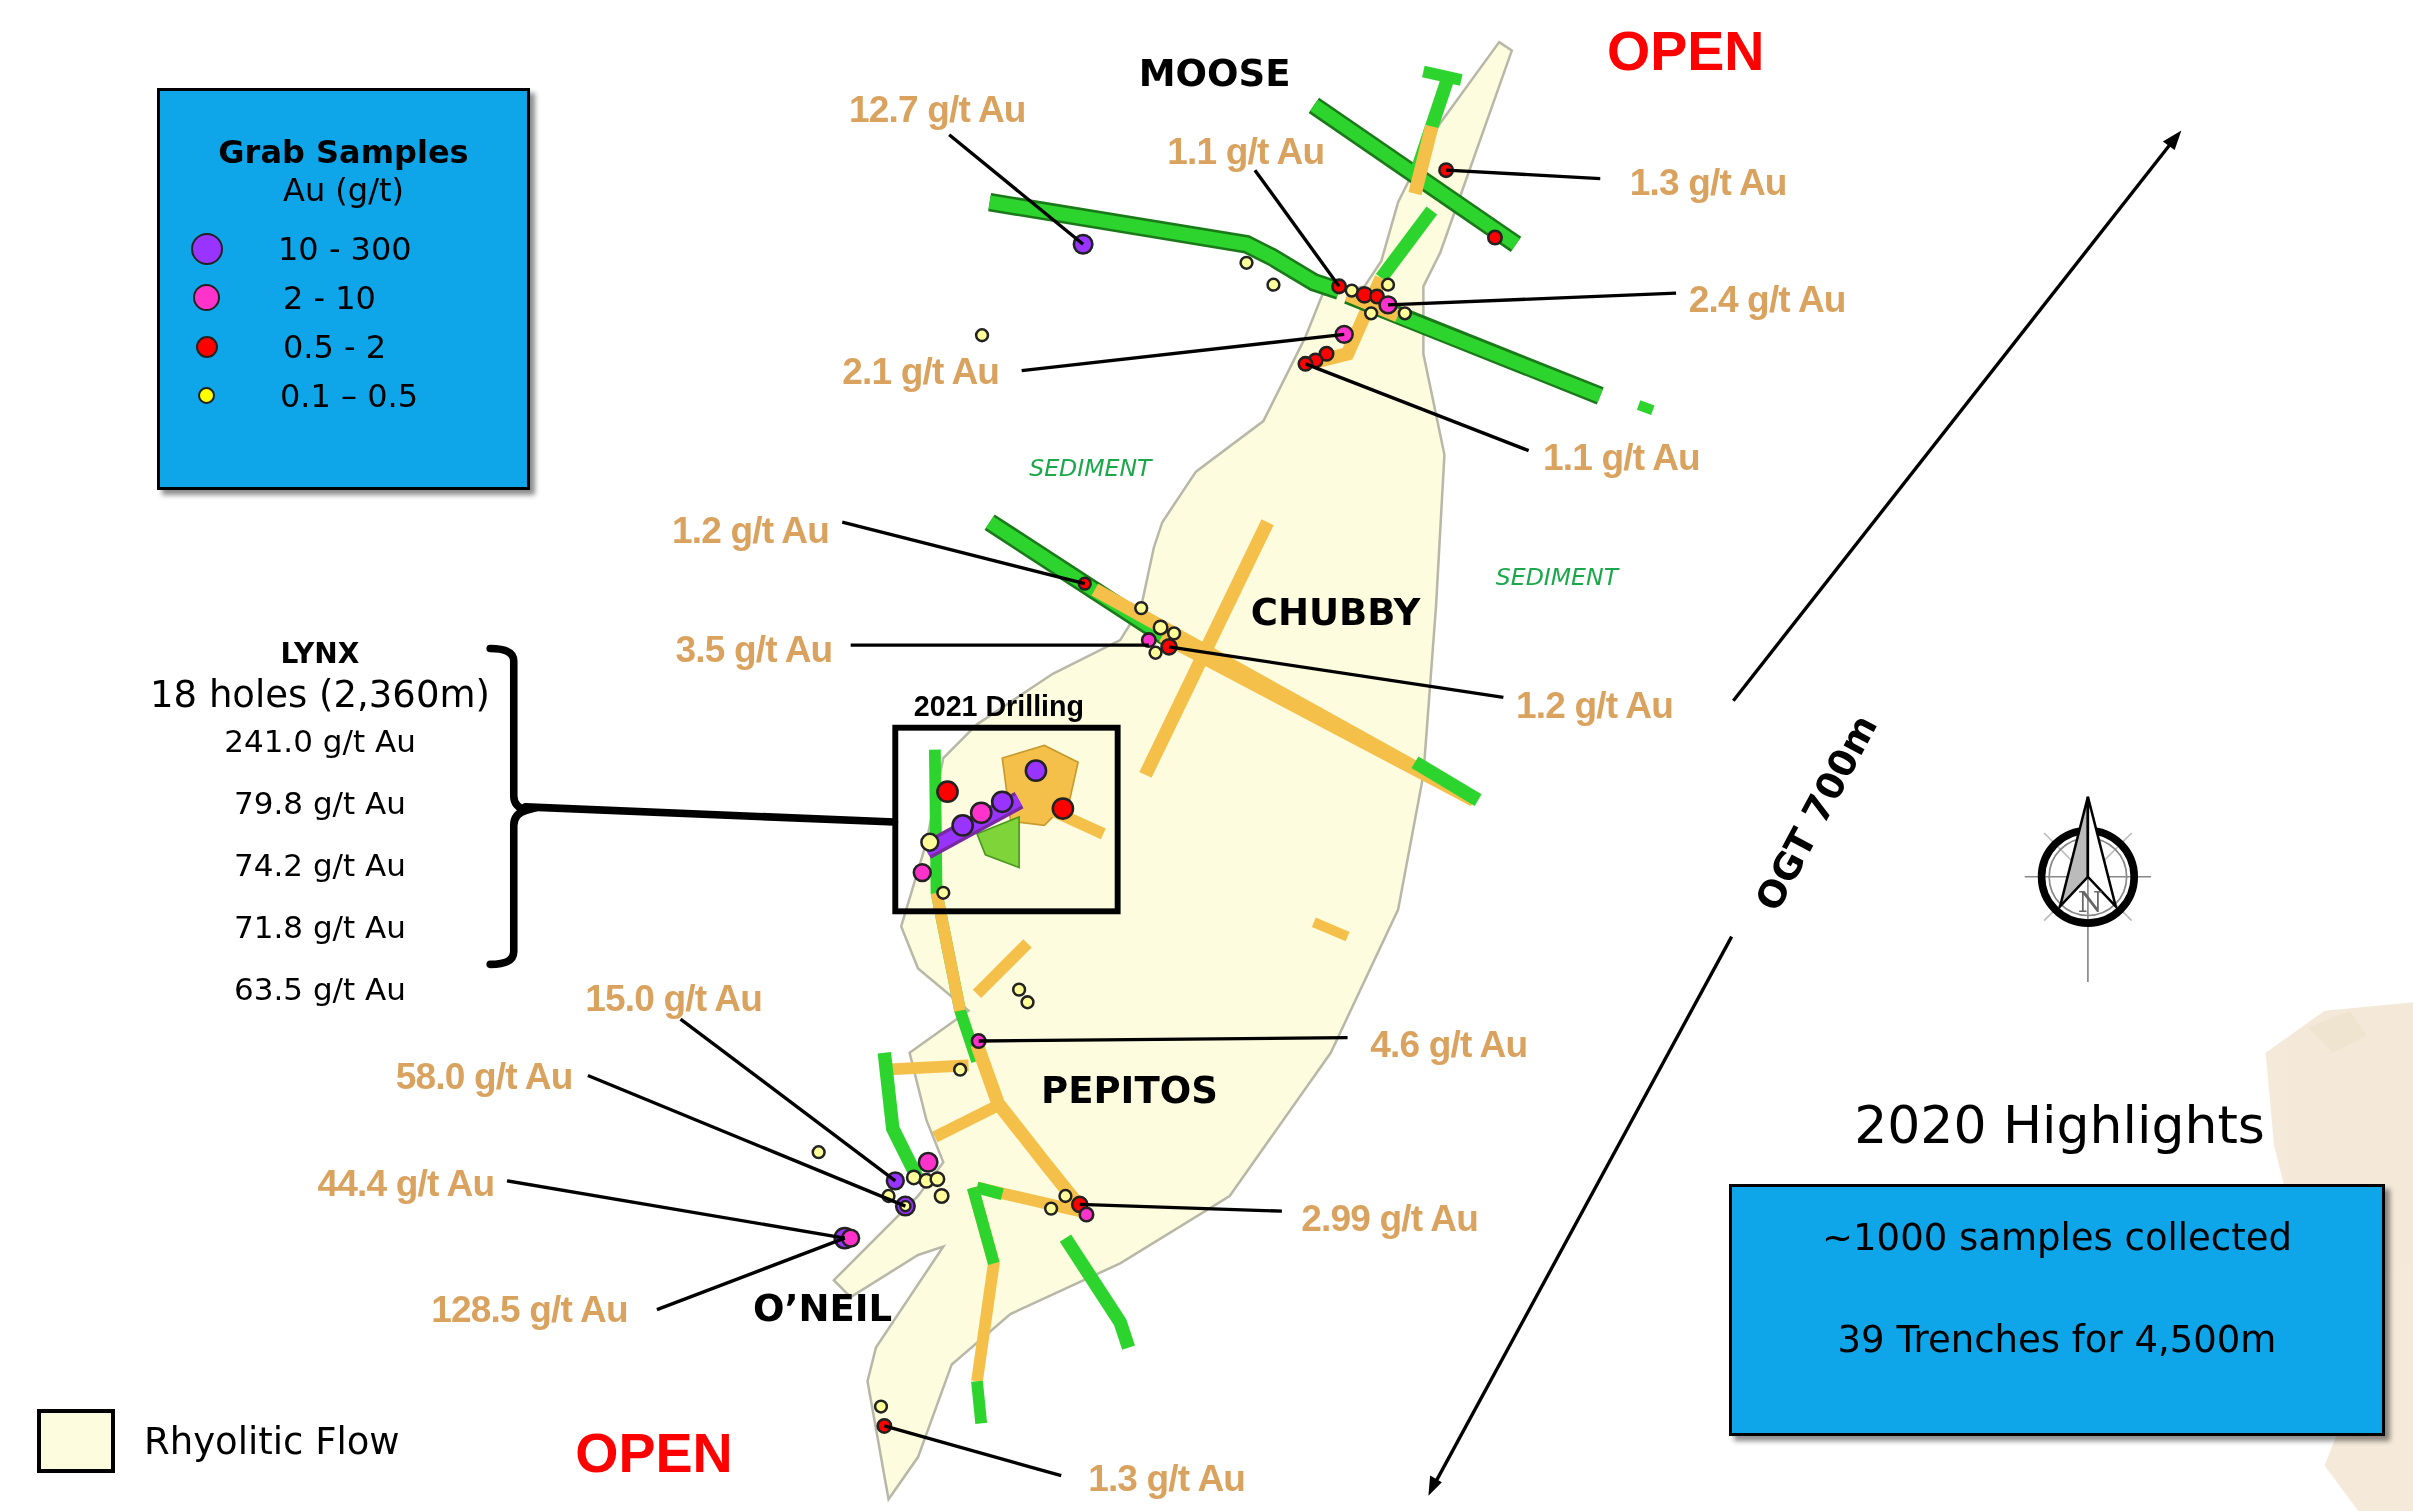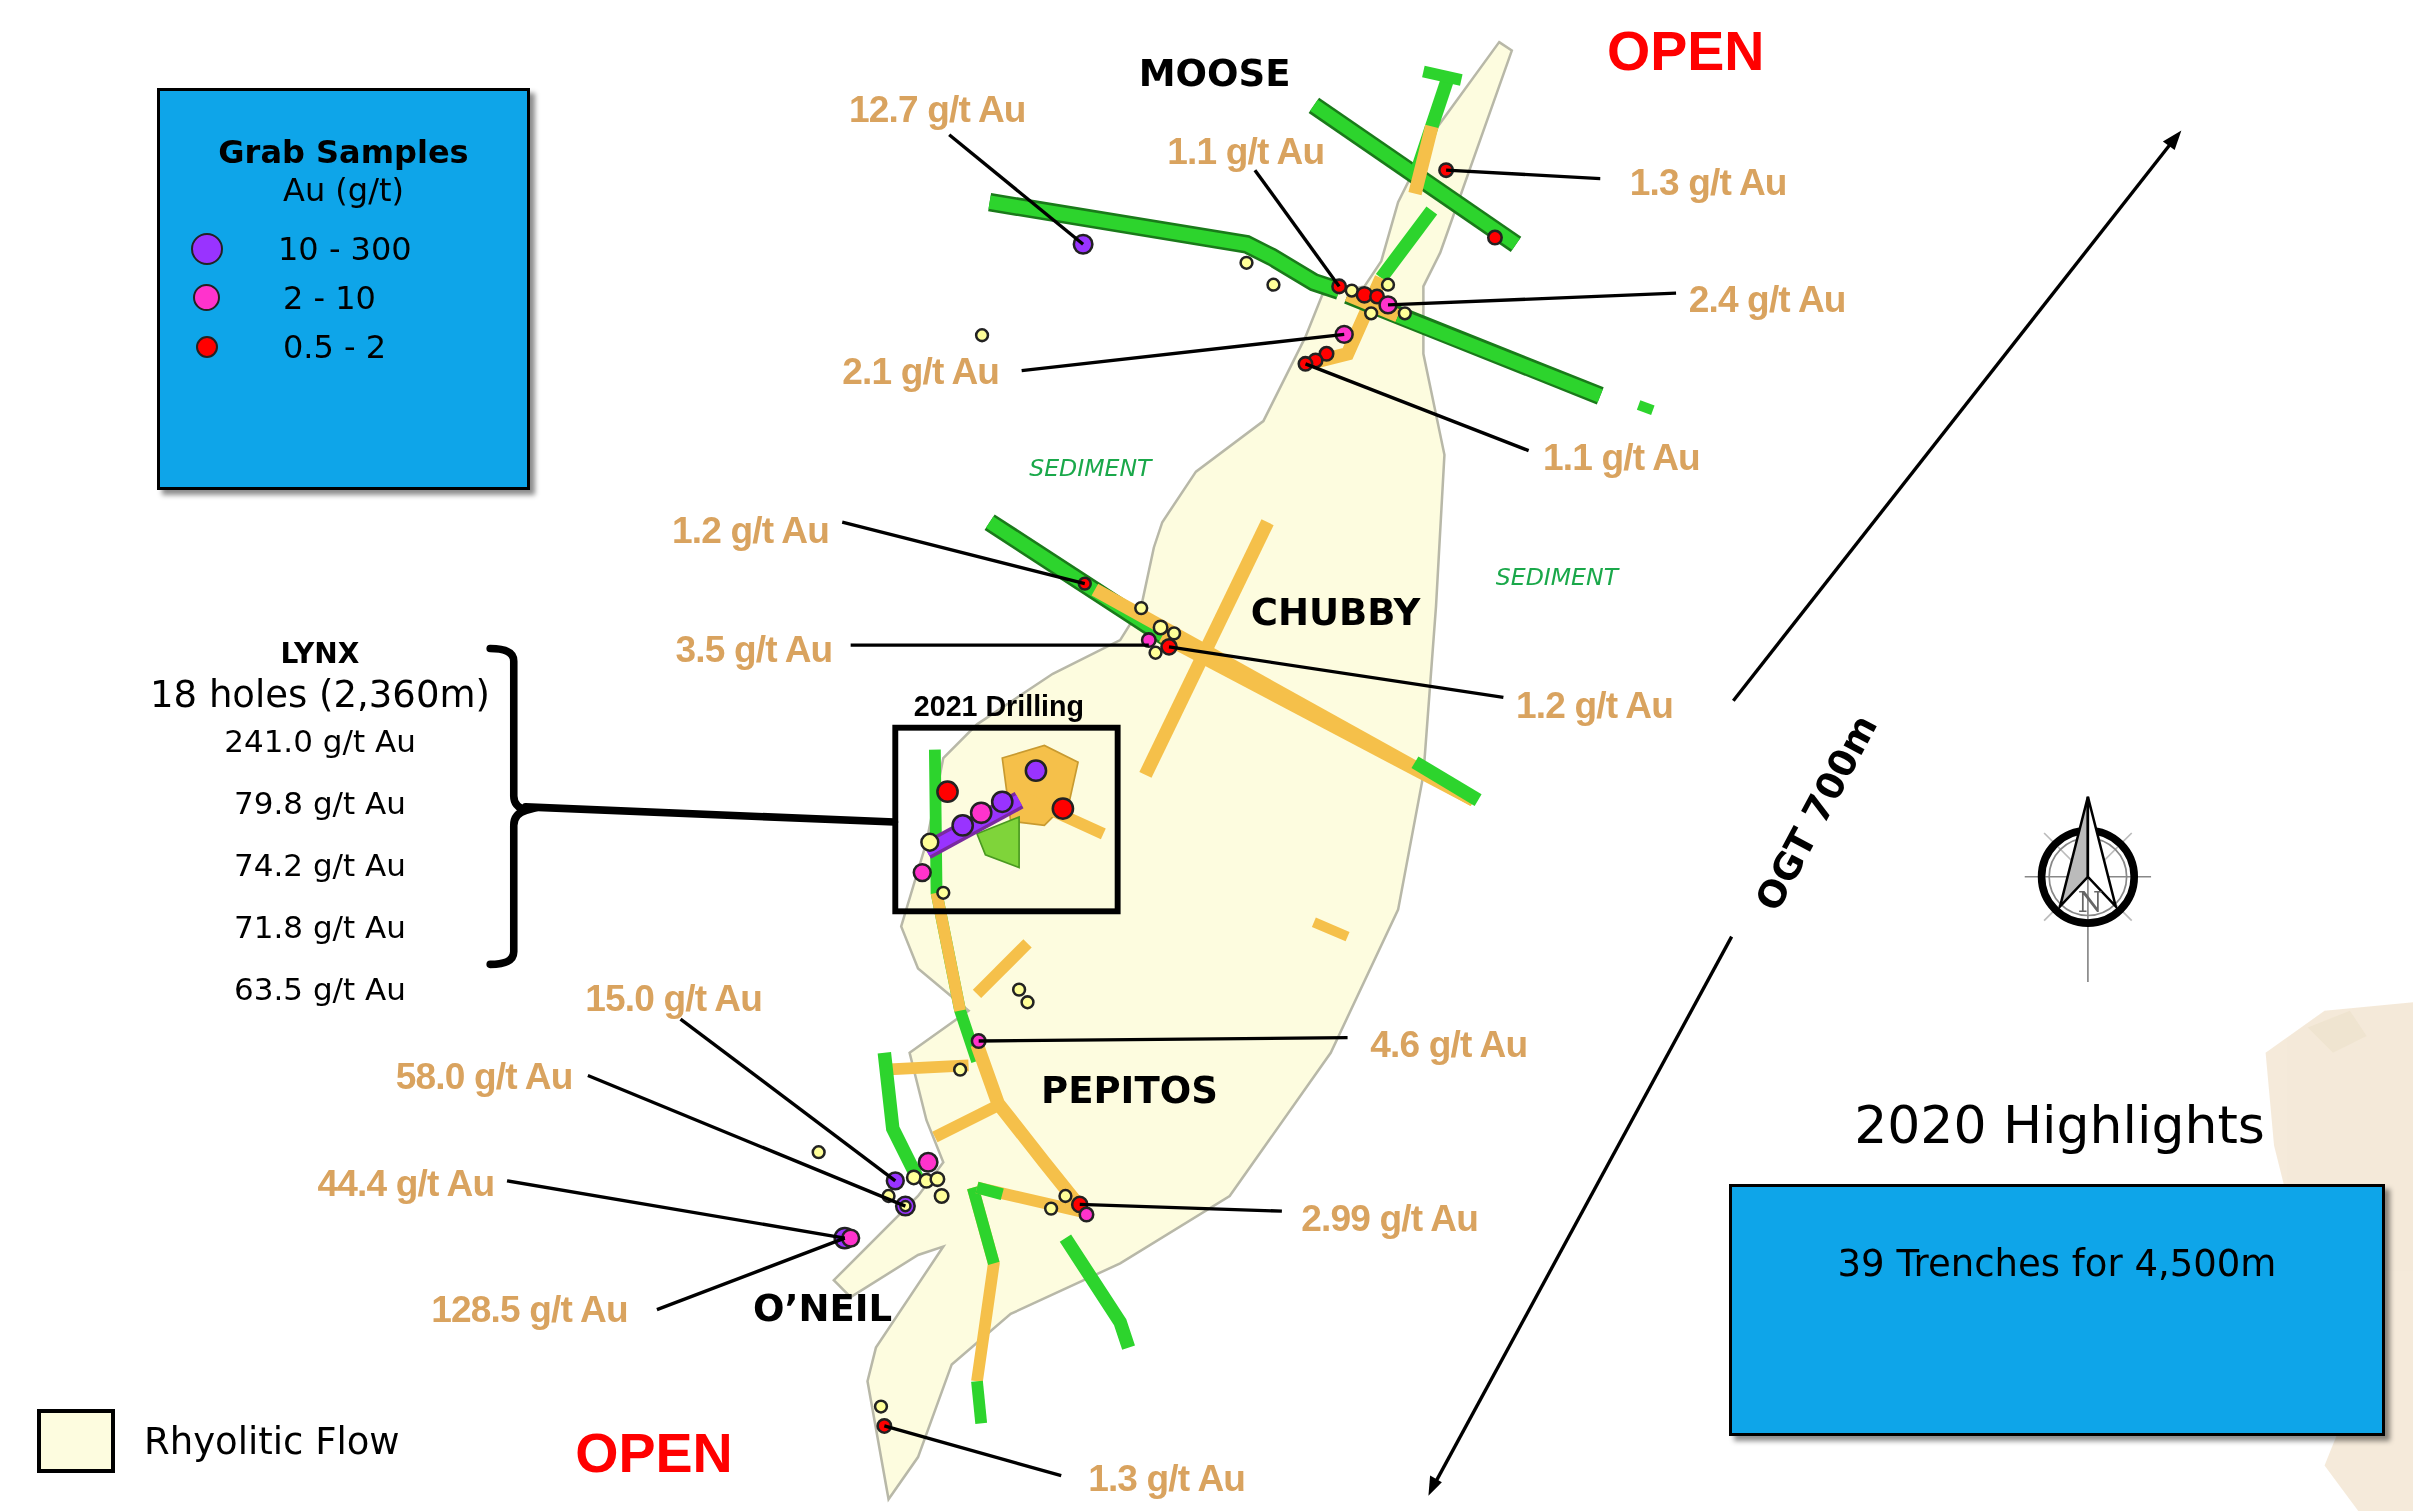--- a/index.html
+++ b/index.html
@@ -241,34 +241,41 @@
         <span class="lg-dot" style="width:27px;height:27px;background:#ff33cc;"></span>
       </span>
     <span style="margin-left:30px;">2 - 10</span>
   </div>
   <div class="lg-row">
     <span class="lg-dotcell">
         <span class="lg-dot" style="width:22px;height:22px;background:#ff0000;"></span>
       </span>
     <span style="margin-left:30px;">0.5 - 2</span>
   </div>
+  <div class="lg-row">
+    <span class="lg-dotcell">
+        <span class="lg-dot" style="width:17px;height:17px;background:#ffff00;"></span>
+      </span>
+    <span style="margin-left:27px;">0.1 – 0.5</span>
+  </div>
 </div>
 
 <div class="lynx">
   <div class="t">LYNX</div>
   <div class="h">18 holes (2,360m)</div>
   <div class="g" style="margin-top:3.4px;">241.0 g/t Au</div>
   <div class="g">79.8 g/t Au</div>
   <div class="g">74.2 g/t Au</div>
   <div class="g">71.8 g/t Au</div>
   <div class="g">63.5 g/t Au</div>
 </div>
 
 <div class="highlights-title">2020 Highlights</div>
 <div class="leg-box hl-box">
+  <div style="margin-top:25px;">~1000 samples collected</div>
   <div style="height:51px;"></div>
   <div>39 Trenches for 4,500m</div>
 </div>
 
 <div class="rhyo-legend">
   <div class="rhyo-swatch"></div>
   <div class="rhyo-label">Rhyolitic Flow</div>
 </div>
 
 

